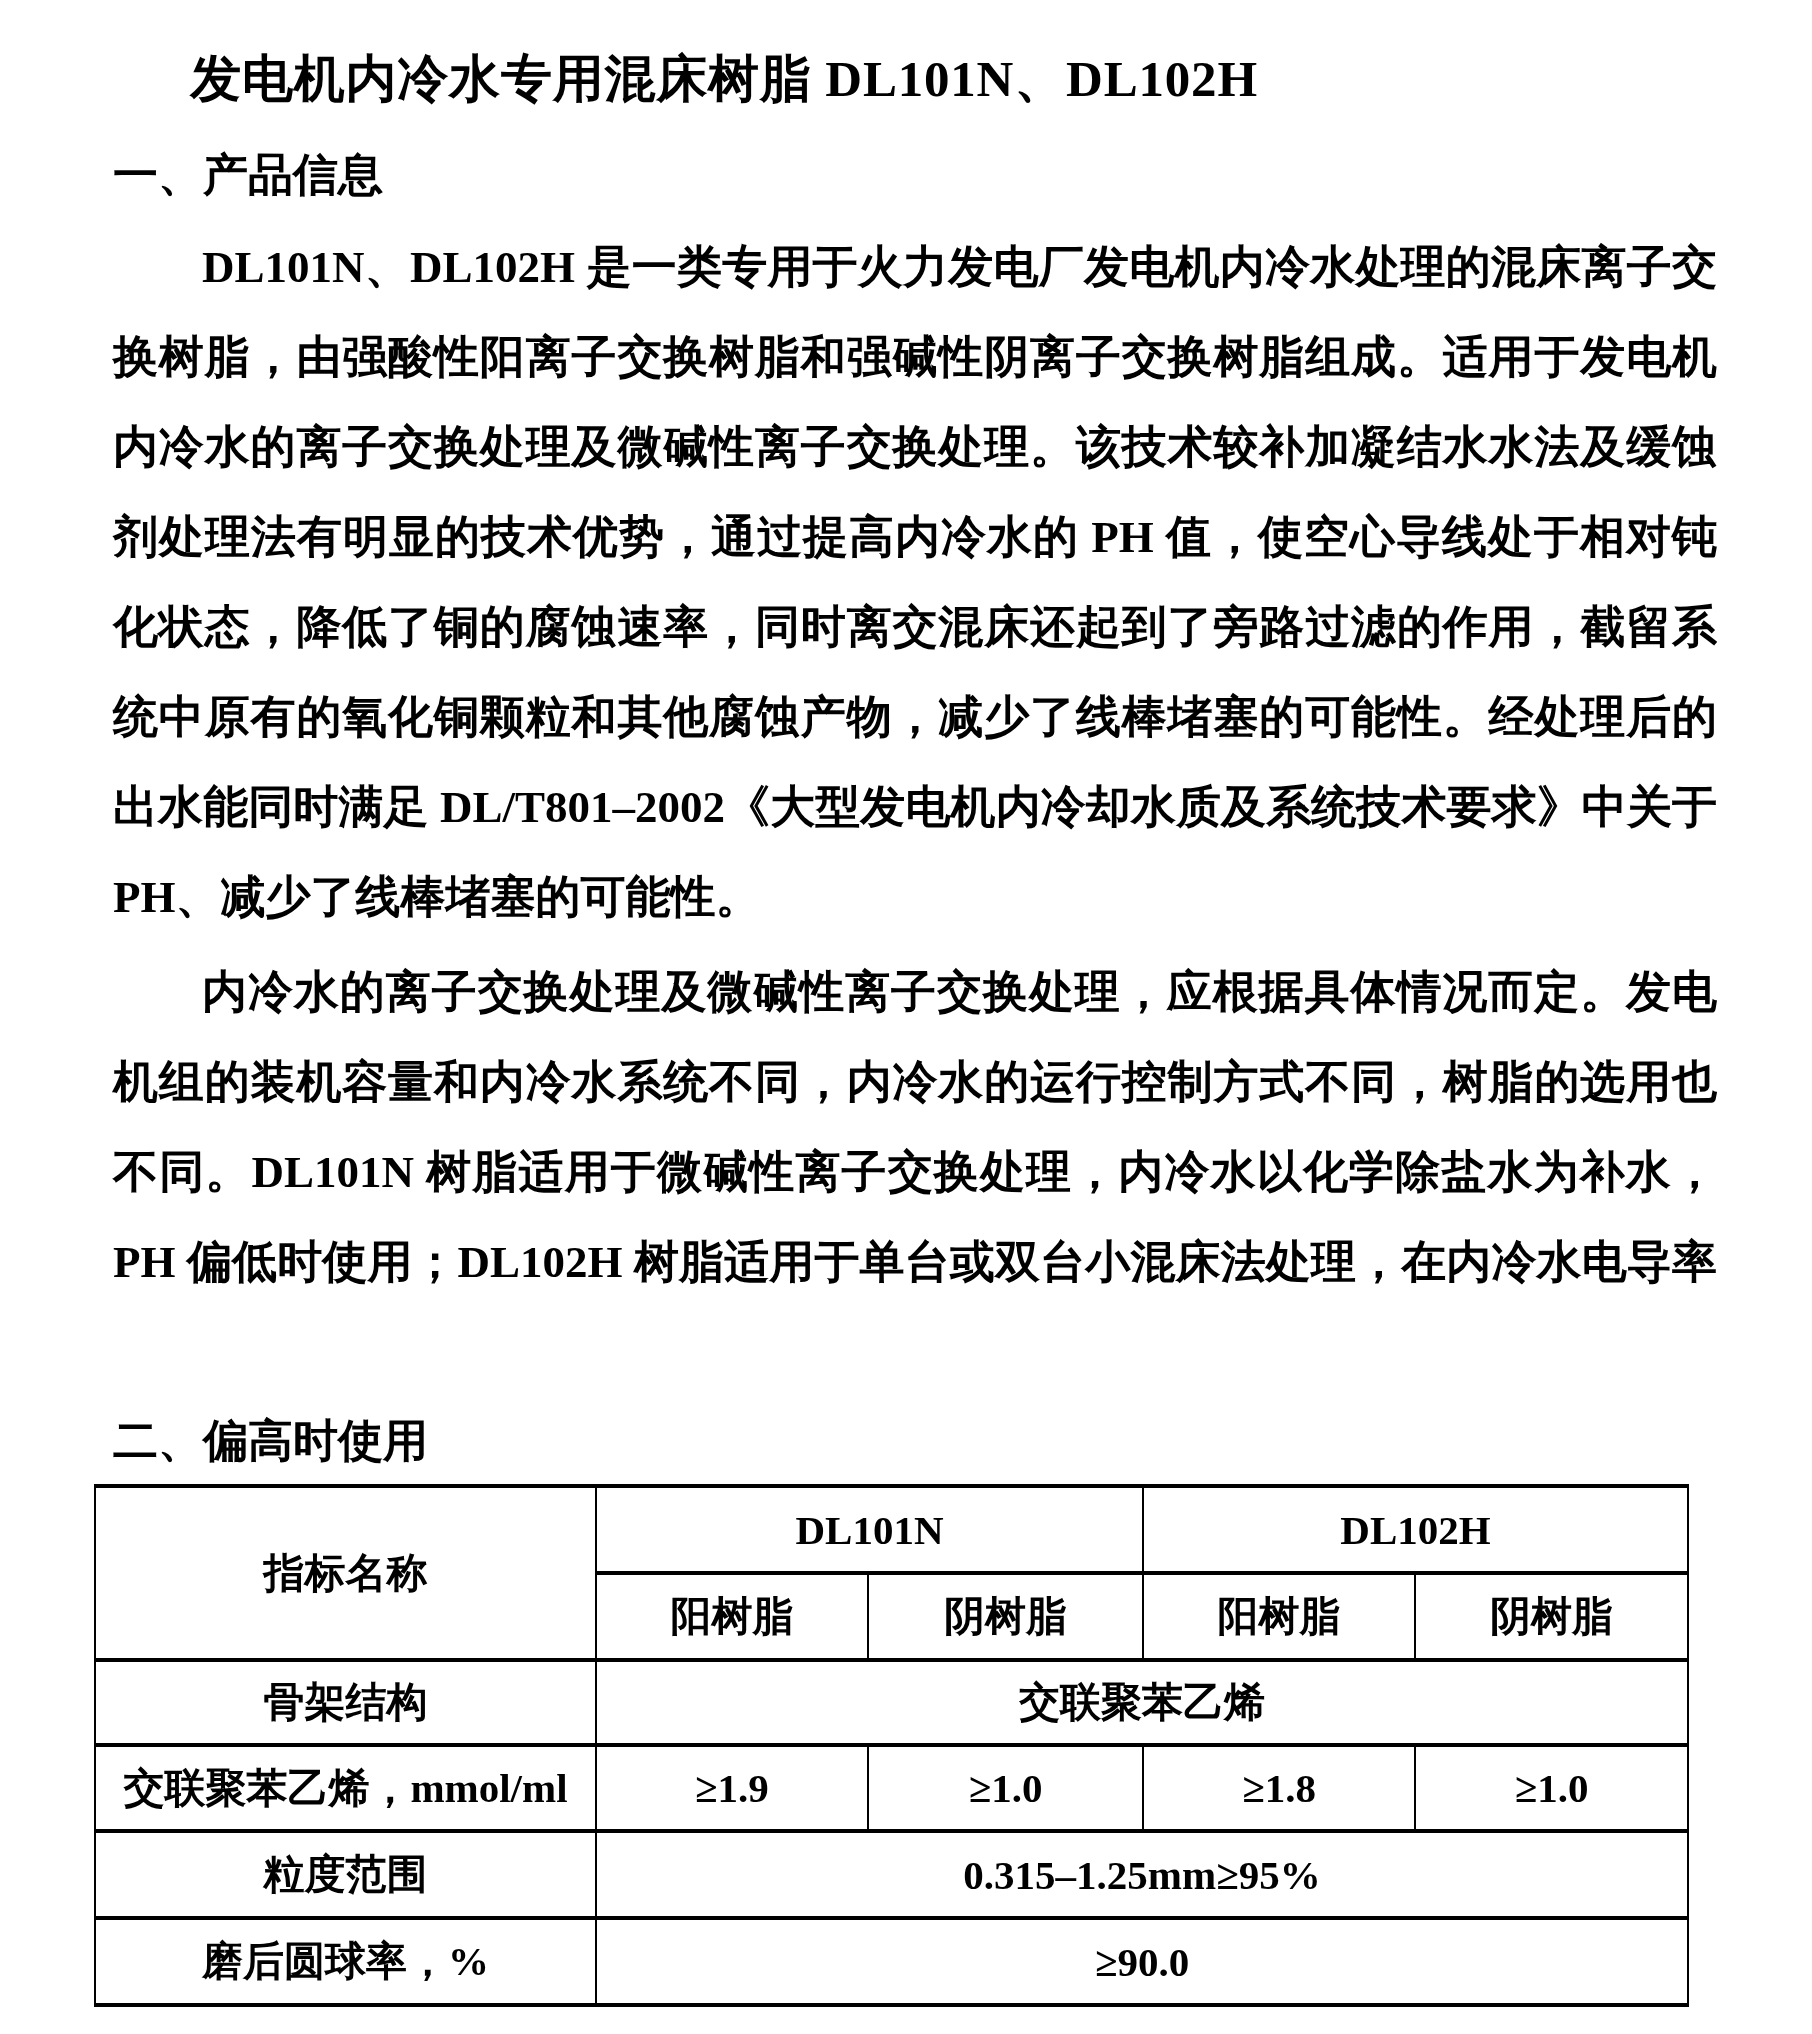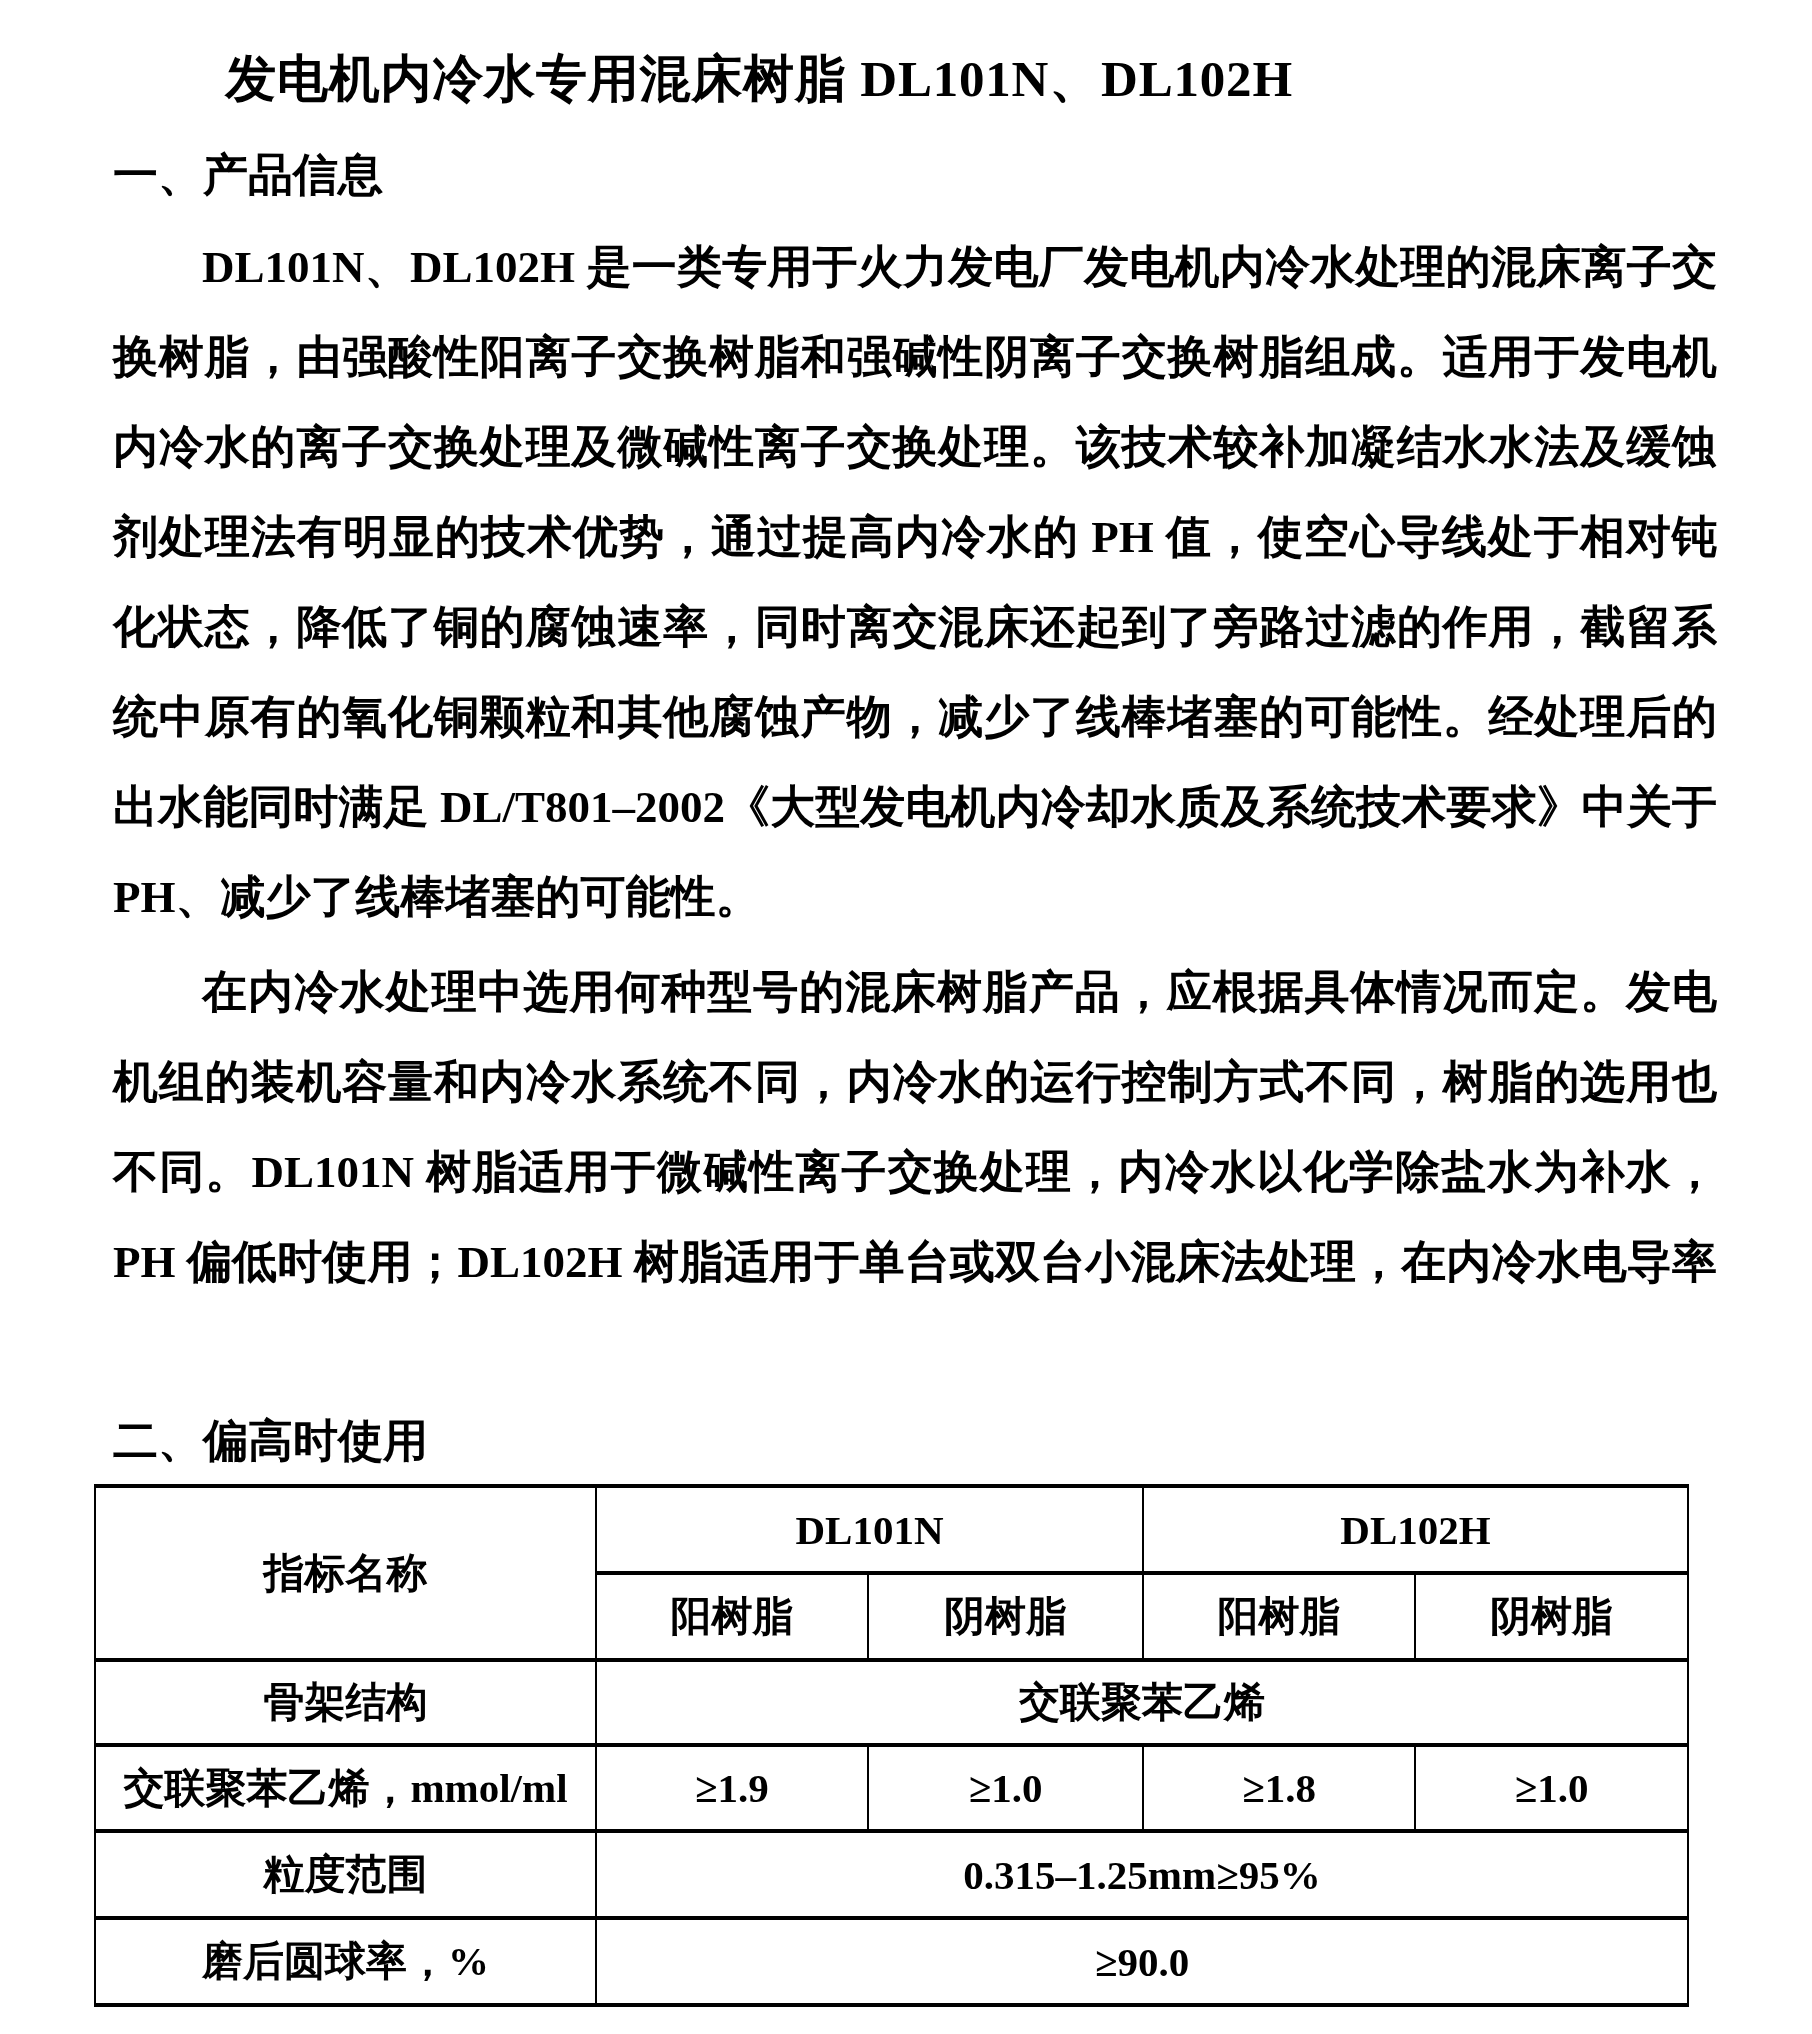--- a/index.html
+++ b/index.html
@@ -26,21 +26,20 @@
   .doc-title {
     position: absolute;
     top: 47px;
     left: 0;
     width: 1448px;
     text-align: center;
     font-size: 51px;
     line-height: 65px;
     letter-spacing: 0.8px;
     white-space: nowrap;
-    padding-left: 35px;
   }
   .sec-heading {
     position: absolute;
     left: 113px;
     font-size: 45px;
     line-height: 52px;
     white-space: nowrap;
   }
   .sec-heading.h1 { top: 149px; }
   .sec-heading.h2 { top: 1415px; }
@@ -111,21 +110,21 @@
     <div class="line">换树脂，由强酸性阳离子交换树脂和强碱性阴离子交换树脂组成。适用于发电机</div>
     <div class="line">内冷水的离子交换处理及微碱性离子交换处理。该技术较补加凝结水水法及缓蚀</div>
     <div class="line">剂处理法有明显的技术优势，通过提高内冷水的 PH 值，使空心导线处于相对钝</div>
     <div class="line">化状态，降低了铜的腐蚀速率，同时离交混床还起到了旁路过滤的作用，截留系</div>
     <div class="line">统中原有的氧化铜颗粒和其他腐蚀产物，减少了线棒堵塞的可能性。经处理后的</div>
     <div class="line">出水能同时满足 DL/T801–2002《大型发电机内冷却水质及系统技术要求》中关于</div>
     <div class="line last">PH、减少了线棒堵塞的可能性。</div>
   </div>
 
   <div class="para p2">
-    <div class="line indent">在内冷水处理中选用何种型号的混床树脂产品，应根据具体情况而定。发电</div>
+    <div class="line indent">内冷水的离子交换处理及微碱性离子交换处理，应根据具体情况而定。发电</div>
     <div class="line">机组的装机容量和内冷水系统不同，内冷水的运行控制方式不同，树脂的选用也</div>
     <div class="line">不同。DL101N 树脂适用于微碱性离子交换处理，内冷水以化学除盐水为补水，</div>
     <div class="line">PH 偏低时使用；DL102H 树脂适用于单台或双台小混床法处理，在内冷水电导率</div>
   </div>
 
   <div class="sec-heading h2">二、偏高时使用</div>
 
   <div class="table-wrap">
     <table class="perf">
       <colgroup>

